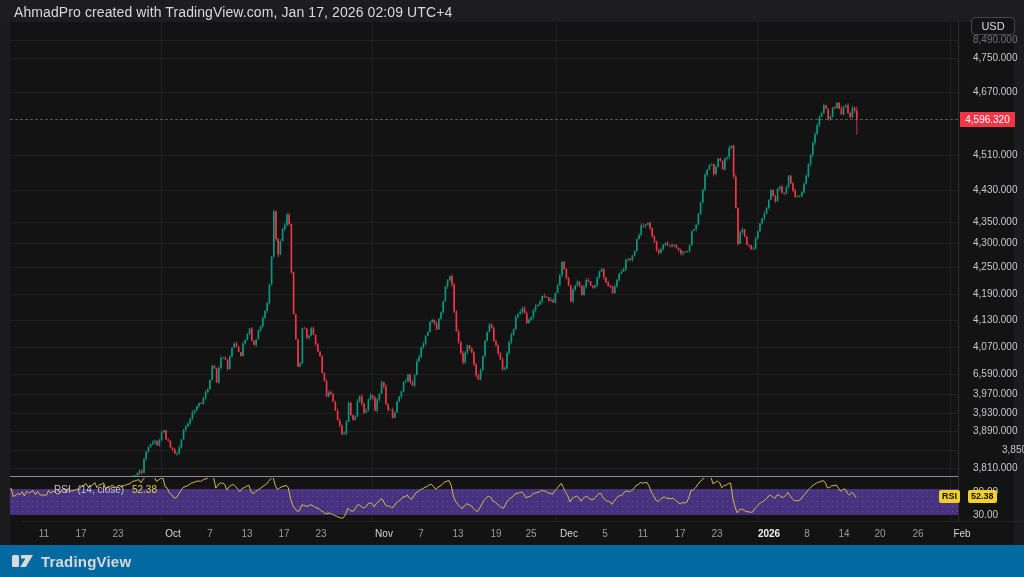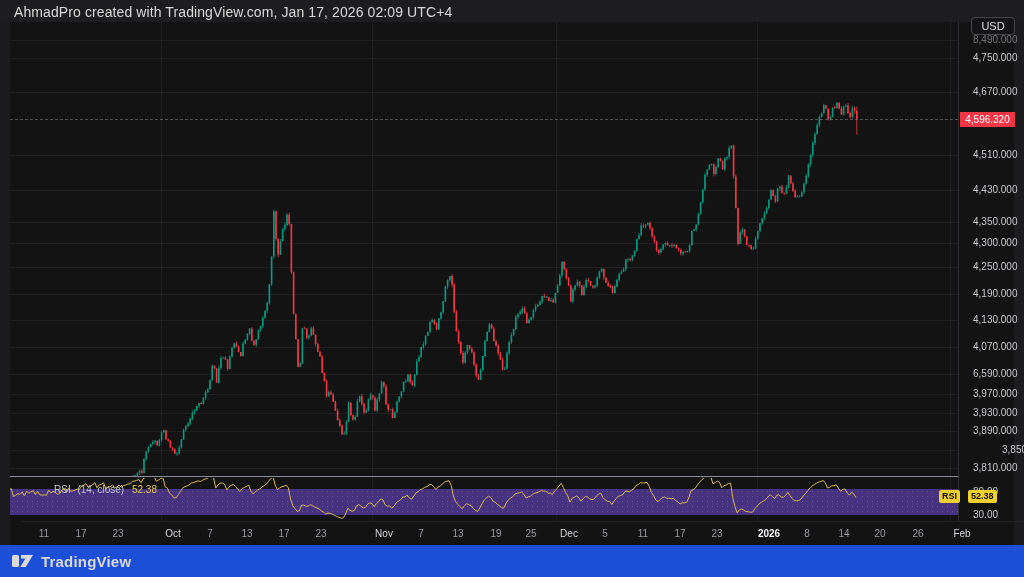--- a/index.html
+++ b/index.html
@@ -47,21 +47,21 @@
   #last-tag { position:absolute; left:1px; width:55px; height:15px; color:#fff; font-size:10px; text-align:center; line-height:15px; }
   .rsi-tag { position:absolute; height:13px; border-radius:2px; color:#111; font-size:9px; line-height:13px; padding:0 3px; font-weight:bold; }
 
   
   #time-axis { position:absolute; left:12px; top:499px; width:1004px; height:24px; border-top:1px solid #232326; cursor:ew-resize; }
   .ta-label { position:absolute; top:6px; transform:translateX(-50%); font-size:10px; color:#9a9aa0; }
   .ta-label.major { color:#d6d6da; }
   .ta-label.year { color:#f0f0f2; font-weight:bold; }
 
   
-  #bottombar { position:absolute; left:0; top:545px; width:1024px; height:32px; background:#1d4ed8; }
+  #bottombar { position:absolute; left:0; top:545px; width:1024px; height:32px; background:#0369a1; }
   #tv-logo { position:absolute; left:12px; top:7px; display:flex; align-items:center; gap:7px; cursor:pointer; }
   #tv-logo .word { color:#d9d9d9; font-size:15px; font-weight:bold; letter-spacing:.2px; }
 </style>
 </head>
 <body>
 
 <div id="stage">
 
   <div id="topbar">
     <span class="attr">AhmadPro created with TradingView.com, Jan 17, 2026 02:09 UTC+4</span>

